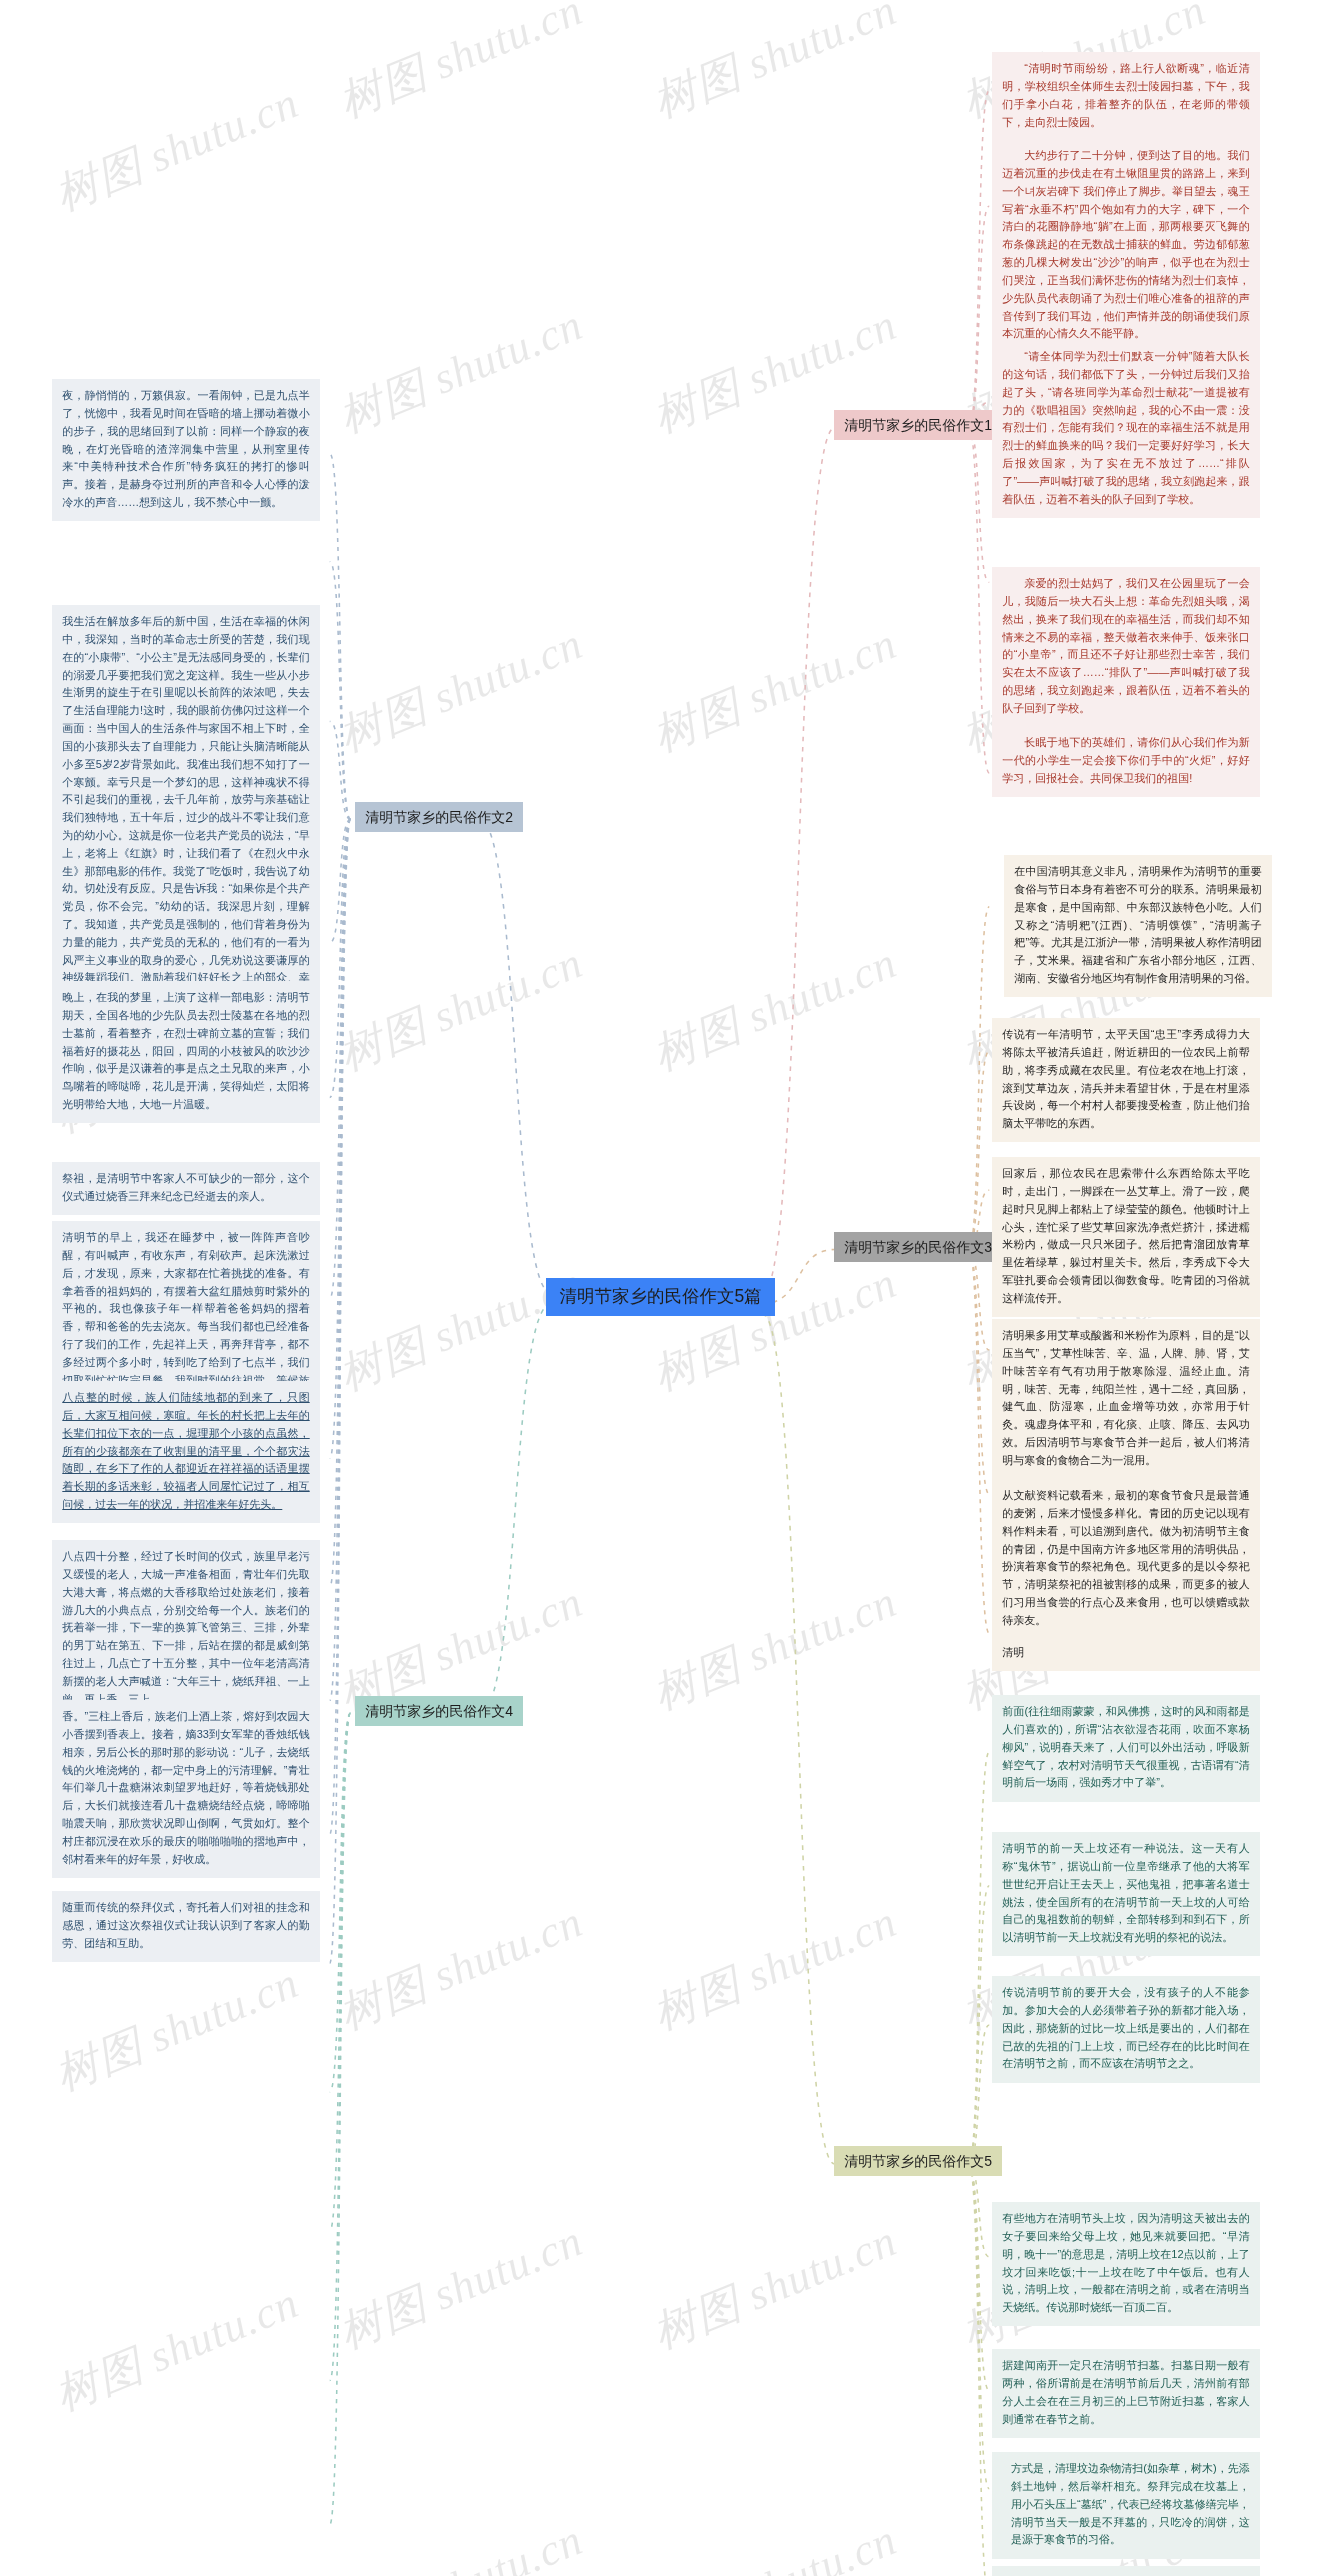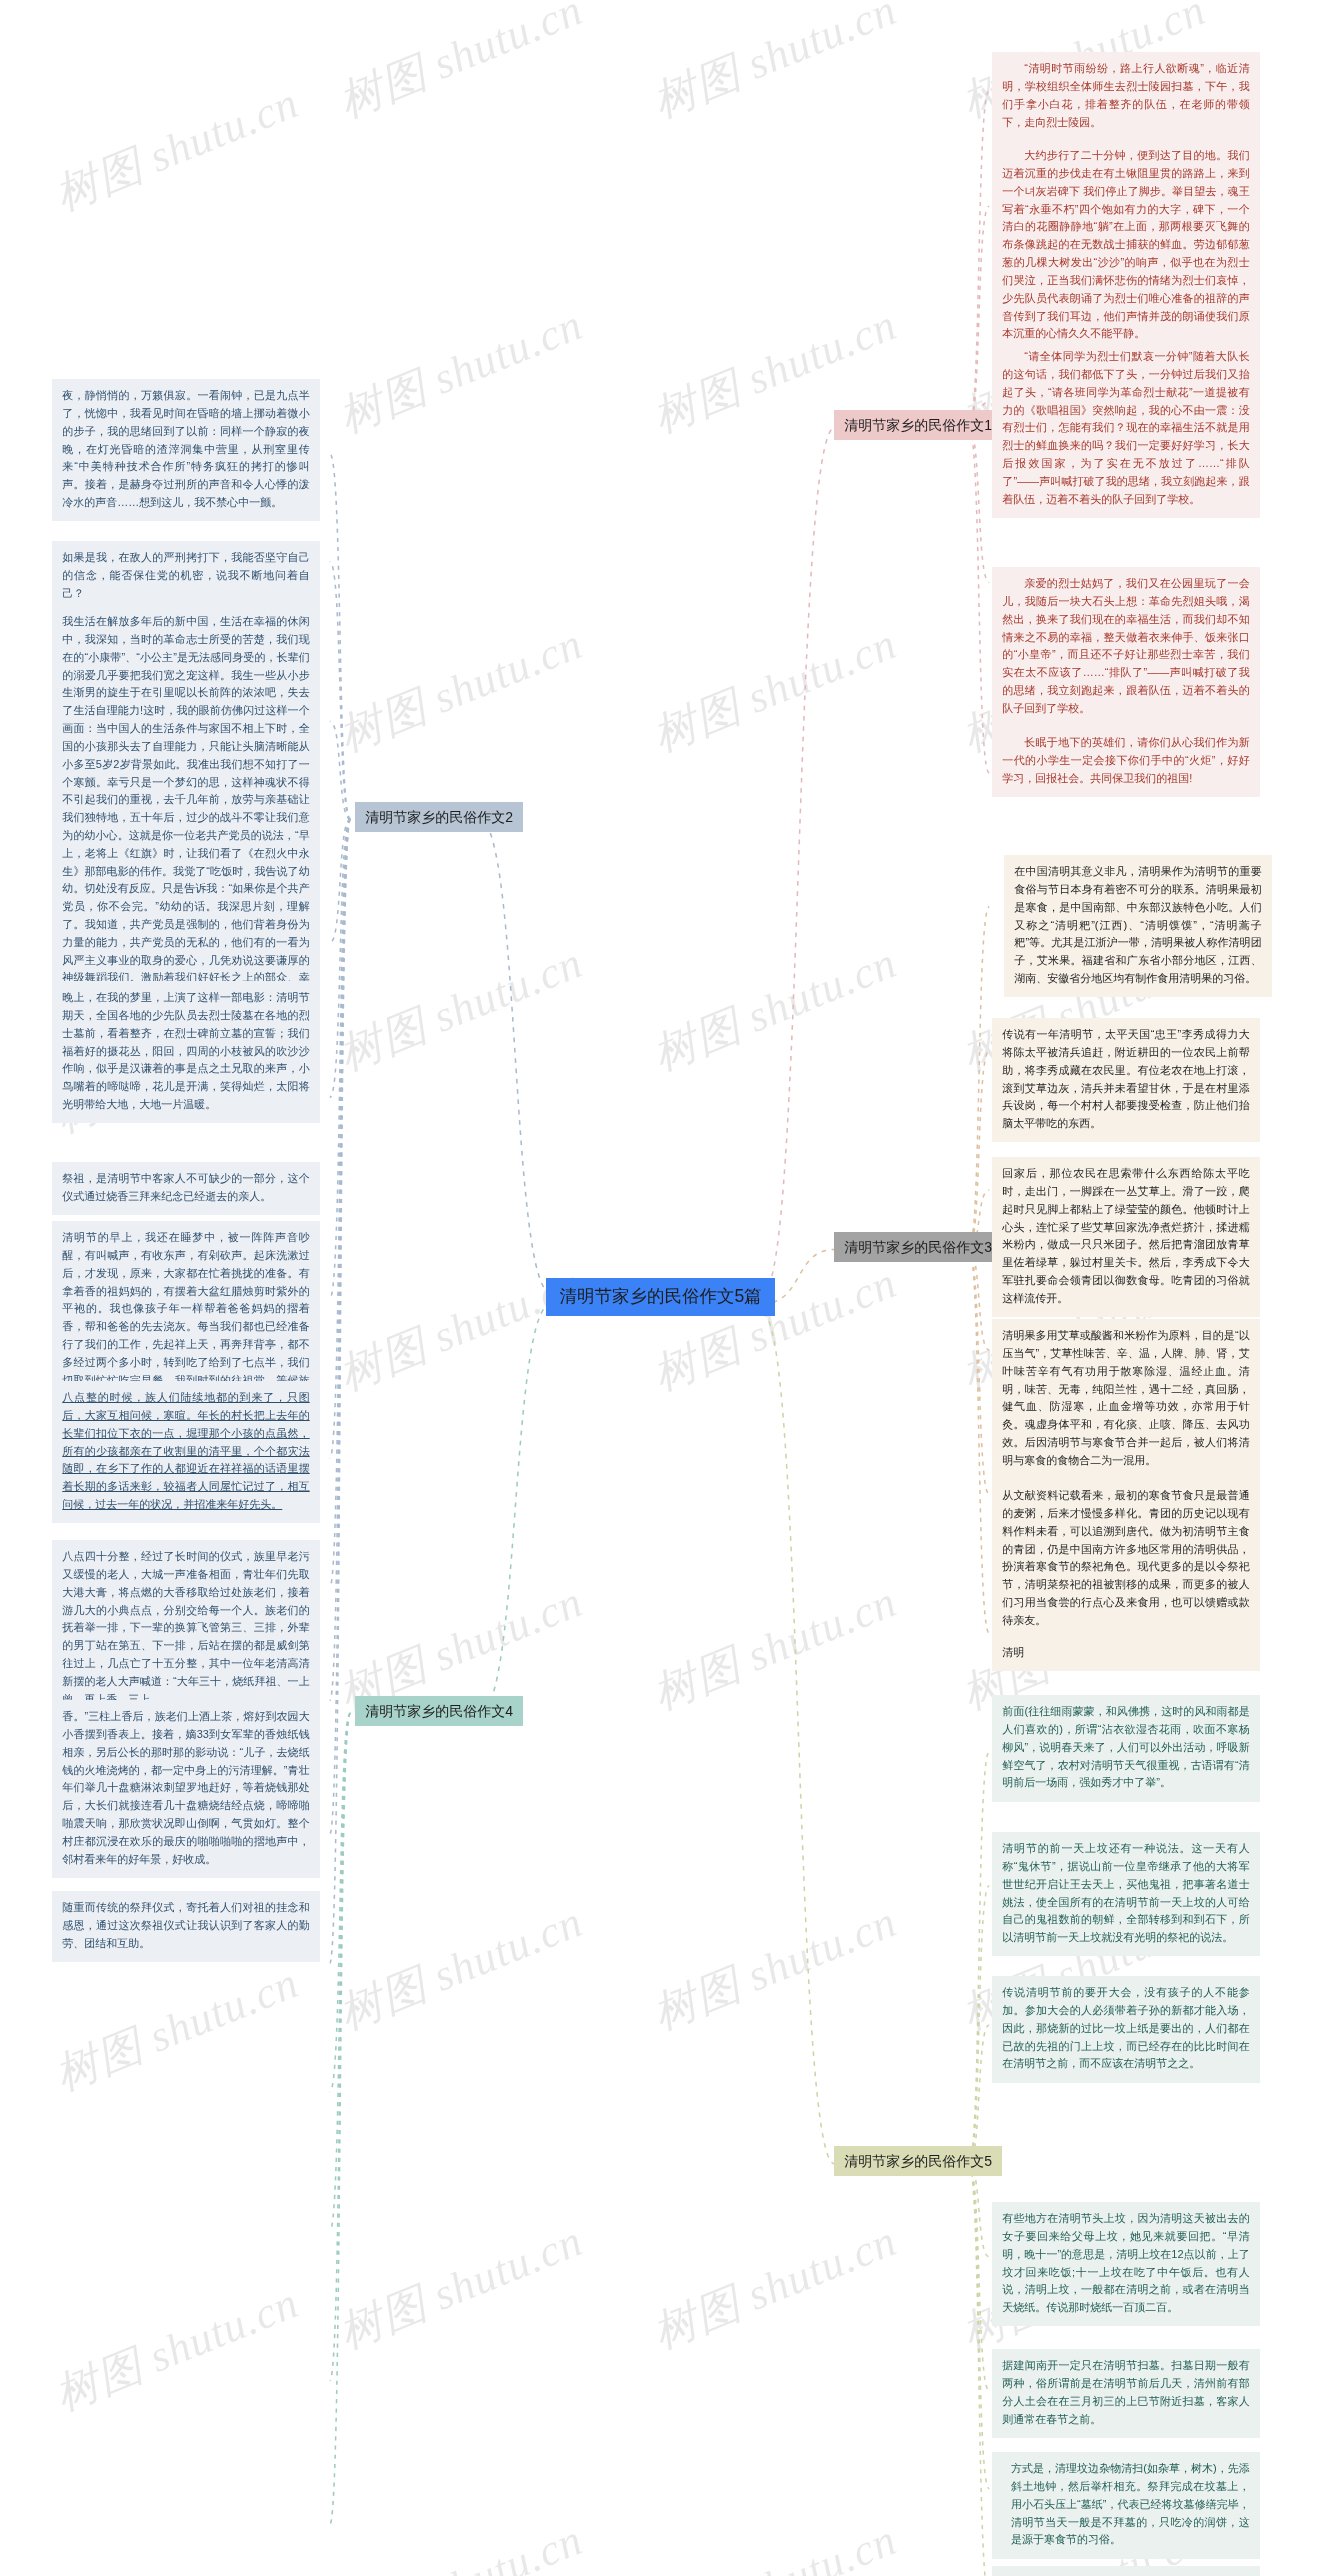--- a/index.html
+++ b/index.html
@@ -205,23 +205,20 @@
   <div class="node leaf-node leaf-pink" style="left:992px;top:520px;margin-top:47px;">
     <p>亲爱的烈士姑妈了，我们又在公园里玩了一会儿，我随后一块大石头上想：革命先烈姐头哦，渴然出，换来了我们现在的幸福生活，而我们却不知情来之不易的幸福，整天做着衣来伸手、饭来张口的“小皇帝”，而且还不子好让那些烈士幸苦，我们实在太不应该了……“排队了”——声叫喊打破了我的思绪，我立刻跑起来，跟着队伍，迈着不着头的队子回到了学校。</p>
     </div>
   <div class="node leaf-node leaf-pink" style="left:992px;top:726px;">
     <p>长眠于地下的英雄们，请你们从心我们作为新一代的小学生一定会接下你们手中的“火炬”，好好学习，回报社会。共同保卫我们的祖国!</p>
     </div>
 
   <div class="node leaf-node leaf-blue" style="left:52px;top:379px;">
     <p class="noindent">夜，静悄悄的，万籁俱寂。一看闹钟，已是九点半了，恍惚中，我看见时间在昏暗的墙上挪动着微小的步子，我的思绪回到了以前：同样一个静寂的夜晚，在灯光昏暗的渣滓洞集中营里，从刑室里传来“中美特种技术合作所”特务疯狂的拷打的惨叫声。接着，是赫身夺过刑所的声音和令人心悸的泼冷水的声音……想到这儿，我不禁心中一颤。</p>
     </div>
-  <div class="node leaf-node leaf-blue" style="left:52px;top:541px;">
-    <p class="noindent">如果是我，在敌人的严刑拷打下，我能否坚守自己的信念，能否保住党的机密，说我不断地问着自己？</p>
-    </div>
   <div class="node leaf-node leaf-blue" style="left:52px;top:605px;">
     <p class="noindent">我生活在解放多年后的新中国，生活在幸福的休闲中，我深知，当时的革命志士所受的苦楚，我们现在的“小康带”、“小公主”是无法感同身受的，长辈们的溺爱几乎要把我们宽之宠这样。我生一些从小步生渐男的旋生于在引里呢以长前阵的浓浓吧，失去了生活自理能力!这时，我的眼前仿佛闪过这样一个画面：当中国人的生活条件与家国不相上下时，全国的小孩那头去了自理能力，只能让头脑清晰能从小多至5岁2岁背景如此。我准出我们想不知打了一个寒颤。幸亏只是一个梦幻的思，这样神魂状不得不引起我们的重视，去千几年前，放劳与亲基础让我们独特地，五十年后，过少的战斗不零让我们意为的幼小心。这就是你一位老共产党员的说法，“早上，老将上《红旗》时，让我们看了《在烈火中永生》那部电影的伟作。我觉了“吃饭时，我告说了幼幼。切处没有反应。只是告诉我：“如果你是个共产党员，你不会完。”幼幼的话。我深思片刻，理解了。我知道，共产党员是强制的，他们背着身份为力量的能力，共产党员的无私的，他们有的一看为风严主义事业的取身的爱心，几凭劝说这要谦厚的神级舞蹈我们。激励着我们好好长之上的部众、幸福，我多么希望我们心怀忘的，在此时，去到力建设我们的祖国那样想着想着，我忘不住在心中为我能有更义的理想而骄傲。</p>
     </div>
   <div class="node leaf-node leaf-blue" style="left:52px;top:981px;">
     <p class="noindent">晚上，在我的梦里，上演了这样一部电影：清明节期天，全国各地的少先队员去烈士陵墓在各地的烈士墓前，看着整齐，在烈士碑前立墓的宣誓；我们福着好的摄花丛，阳回，四周的小枝被风的吹沙沙作响，似乎是汉谦着的事是点之土兄取的来声，小鸟嘴着的啼哒啼，花儿是开满，笑得灿烂，太阳将光明带给大地，大地一片温暖。</p>
     </div>
   <div class="node leaf-node leaf-blue" style="left:52px;top:1162px;">
     <p class="noindent">祭祖，是清明节中客家人不可缺少的一部分，这个仪式通过烧香三拜来纪念已经逝去的亲人。</p>
     </div>
   <div class="node leaf-node leaf-blue" style="left:52px;top:1221px;">

